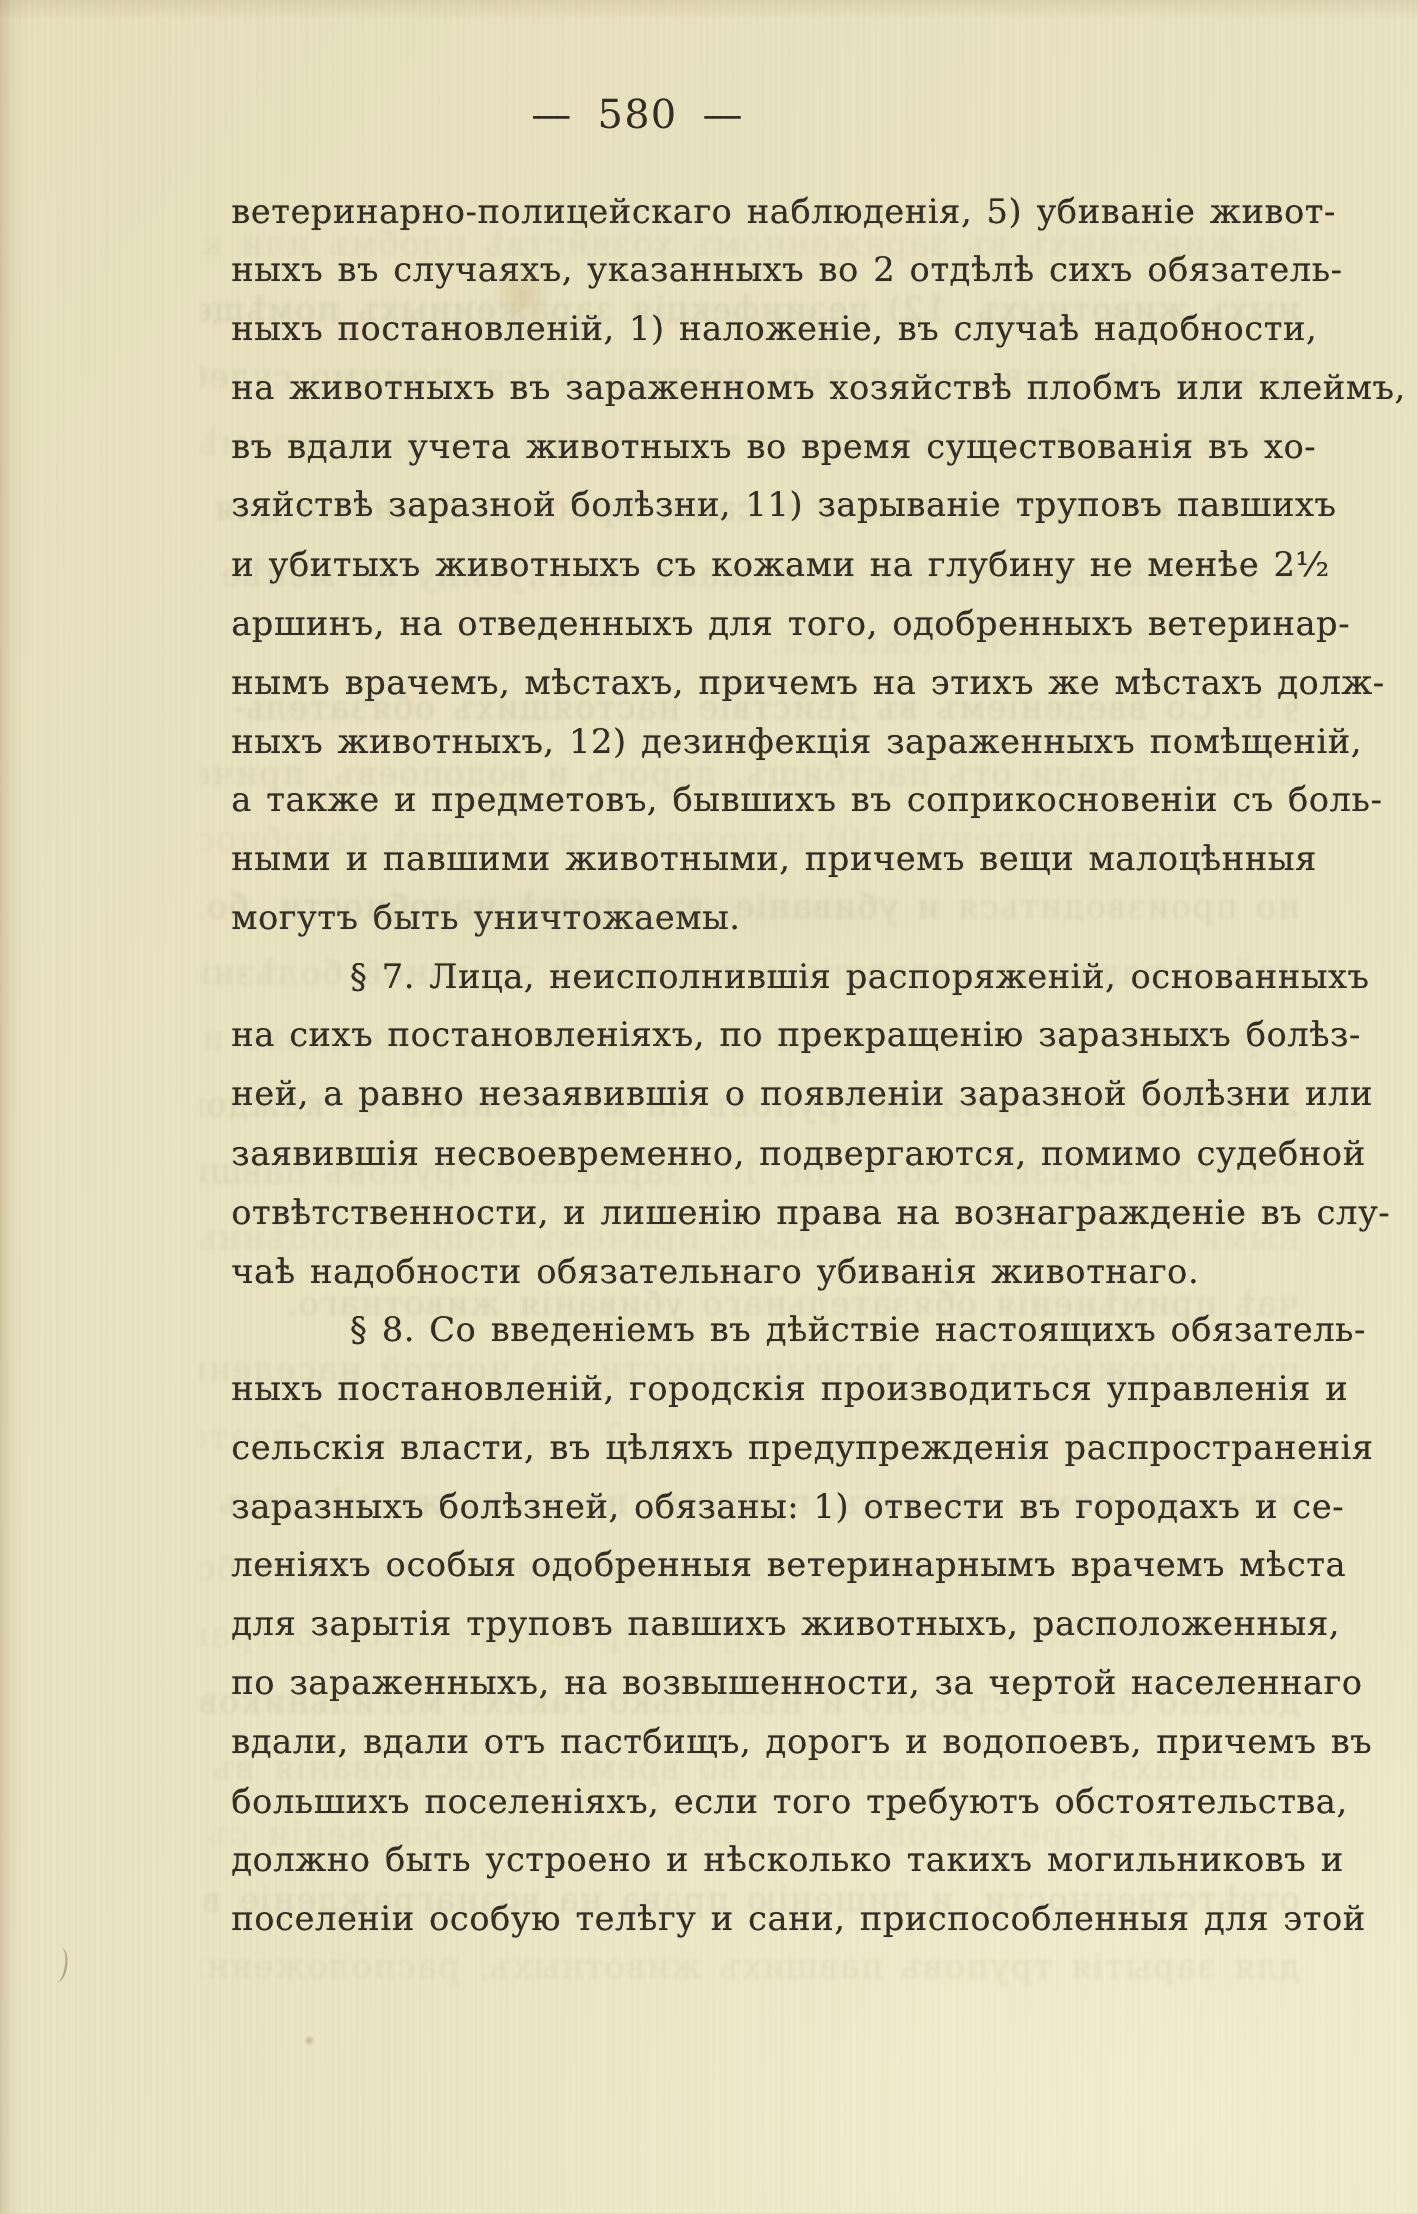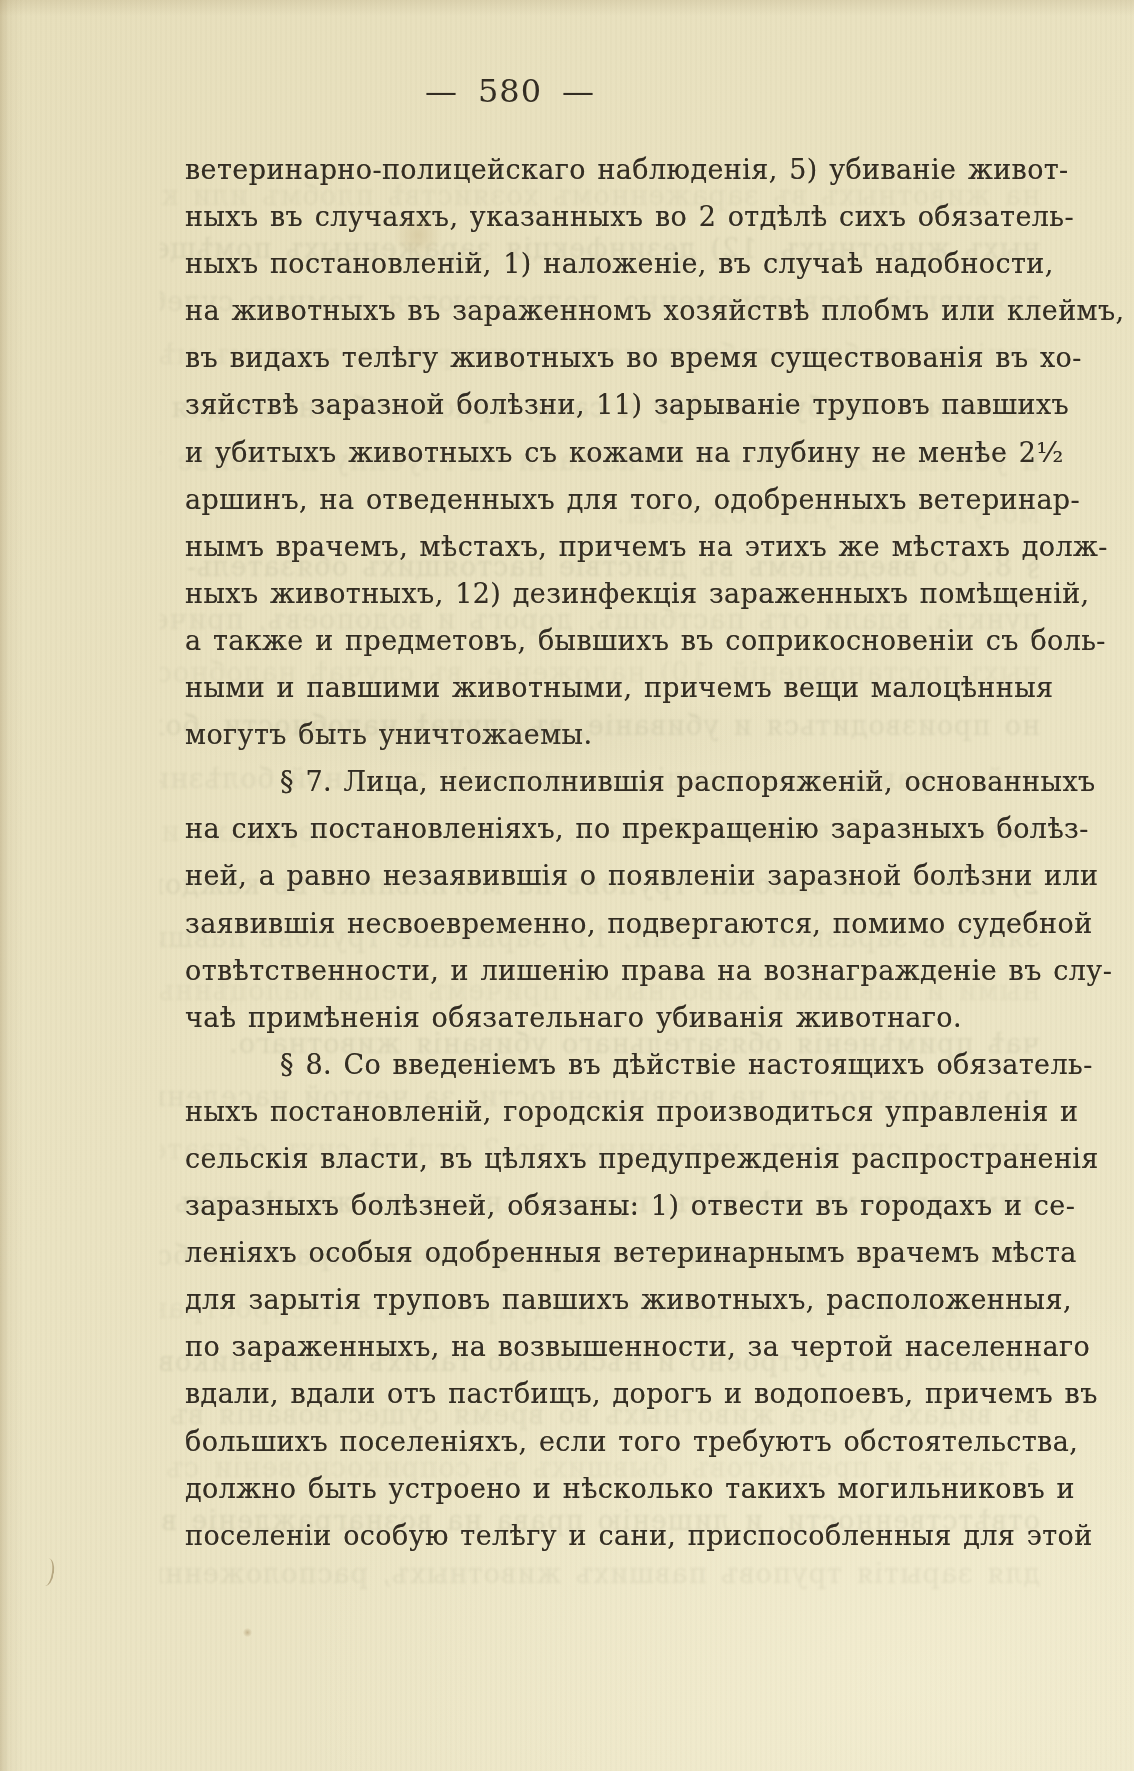--- a/index.html
+++ b/index.html
@@ -100,35 +100,35 @@
     <span>—</span>
     <span>580</span>
     <span>—</span>
   </div>
 
   <div class="text-block" id="text-block">
       <div class="line">ветеринарно-полицейскаго наблюденія, 5) убиваніе живот-</div>
       <div class="line">ныхъ въ случаяхъ, указанныхъ во 2 отдѣлѣ сихъ обязатель-</div>
       <div class="line">ныхъ постановленій, 1) наложеніе, въ случаѣ надобности,</div>
       <div class="line">на животныхъ въ зараженномъ хозяйствѣ плобмъ или клеймъ,</div>
-      <div class="line">въ видахъ телѣгу животныхъ во время существованія въ хо-</div>
+      <div class="line">въ вдали учета животныхъ во время существованія въ хо-</div>
       <div class="line">зяйствѣ заразной болѣзни, 11) зарываніе труповъ павшихъ</div>
       <div class="line">и убитыхъ животныхъ съ кожами на глубину не менѣе 2¹⁄₂</div>
       <div class="line">аршинъ, на отведенныхъ для того, одобренныхъ ветеринар-</div>
       <div class="line">нымъ врачемъ, мѣстахъ, причемъ на этихъ же мѣстахъ долж-</div>
       <div class="line">ныхъ животныхъ, 12) дезинфекція зараженныхъ помѣщеній,</div>
       <div class="line">а также и предметовъ, бывшихъ въ соприкосновеніи съ боль-</div>
       <div class="line">ными и павшими животными, причемъ вещи малоцѣнныя</div>
       <div class="line end">могутъ быть уничтожаемы.</div>
       <div class="line indent">§ 7. Лица, неисполнившія распоряженій, основанныхъ</div>
       <div class="line">на сихъ постановленіяхъ, по прекращенію заразныхъ болѣз-</div>
       <div class="line">ней, а равно незаявившія о появленіи заразной болѣзни или</div>
       <div class="line">заявившія несвоевременно, подвергаются, помимо судебной</div>
       <div class="line">отвѣтственности, и лишенію права на вознагражденіе въ слу-</div>
-      <div class="line end">чаѣ примѣненія обязательнаго убиванія животнаго.</div>
+      <div class="line end">чаѣ надобности обязательнаго убиванія животнаго.</div>
       <div class="line indent">§ 8. Со введеніемъ въ дѣйствіе настоящихъ обязатель-</div>
       <div class="line">ныхъ постановленій, городскія производиться управленія и</div>
       <div class="line">сельскія власти, въ цѣляхъ предупрежденія распространенія</div>
       <div class="line">заразныхъ болѣзней, обязаны: 1) отвести въ городахъ и се-</div>
       <div class="line">леніяхъ особыя одобренныя ветеринарнымъ врачемъ мѣста</div>
       <div class="line">для зарытія труповъ павшихъ животныхъ, расположенныя,</div>
       <div class="line">по зараженныхъ, на возвышенности, за чертой населеннаго</div>
       <div class="line">вдали, вдали отъ пастбищъ, дорогъ и водопоевъ, причемъ въ</div>
       <div class="line">большихъ поселеніяхъ, если того требуютъ обстоятельства,</div>
       <div class="line">должно быть устроено и нѣсколько такихъ могильниковъ и</div>

